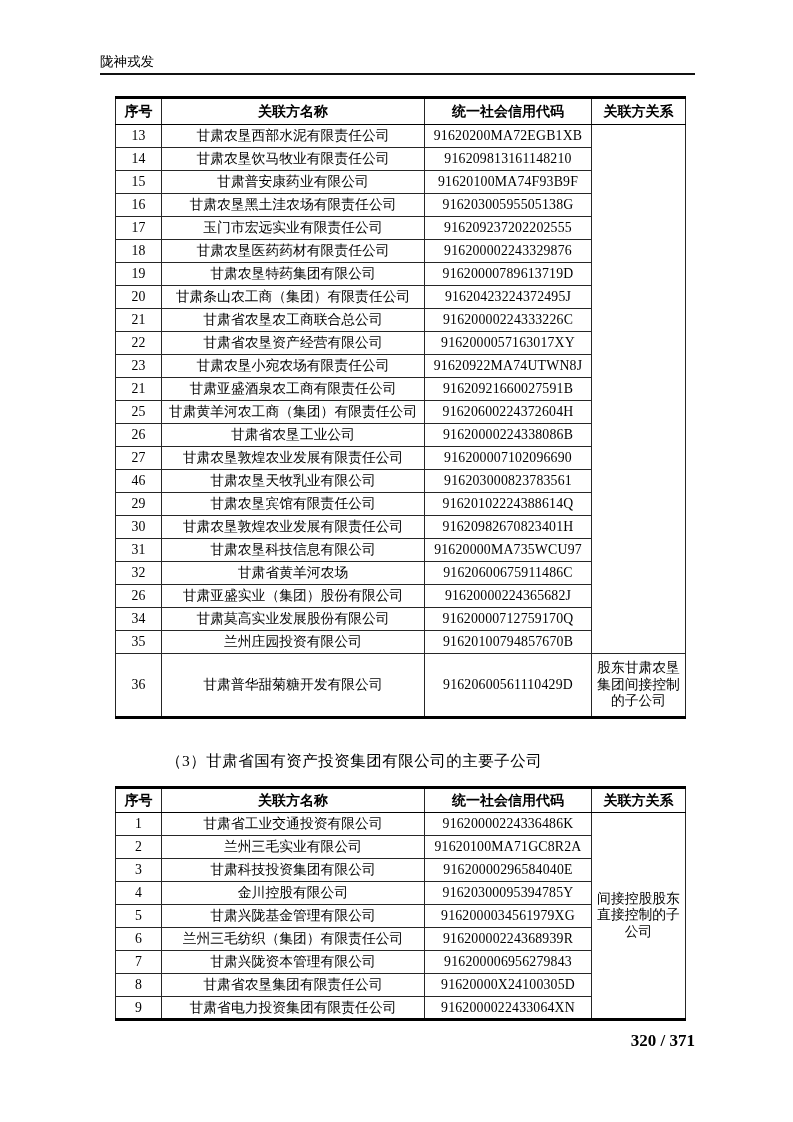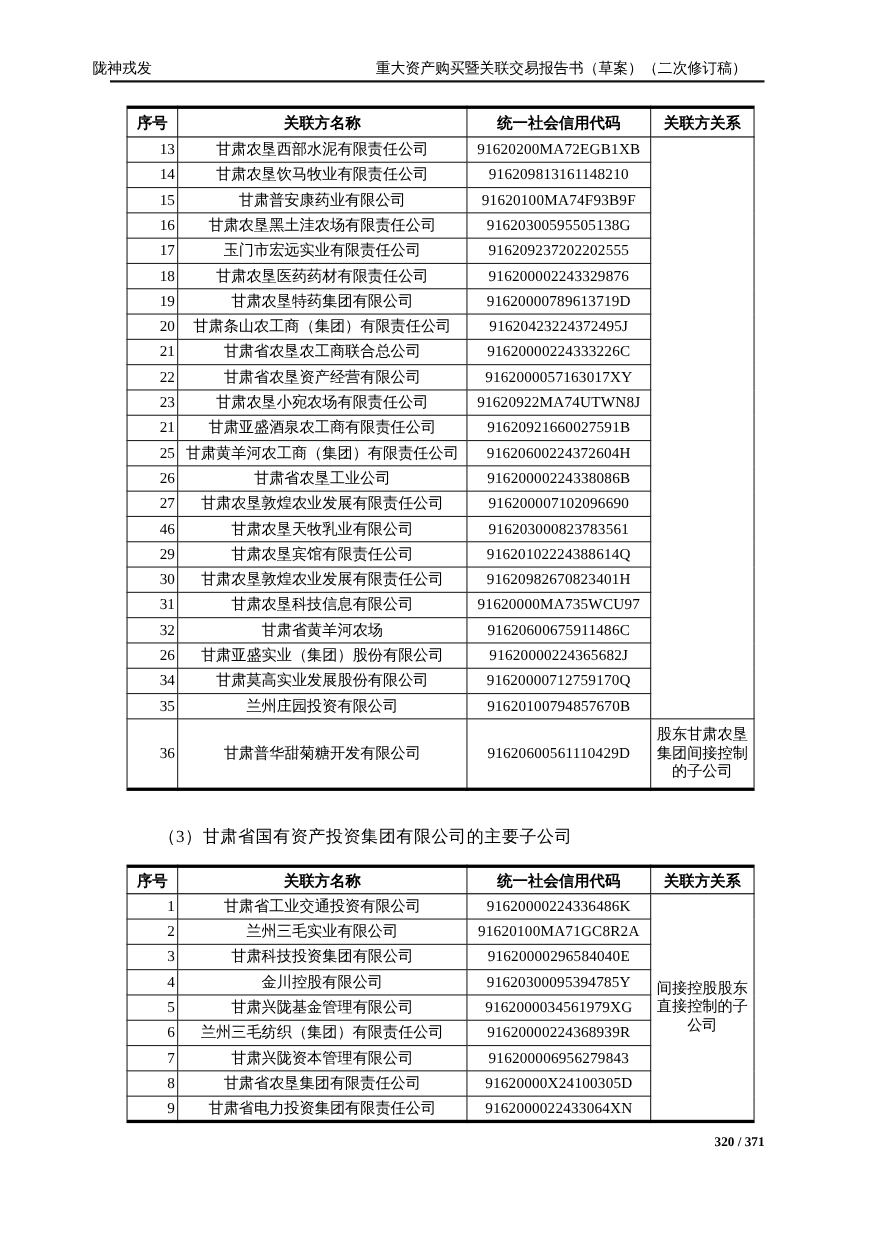--- a/index.html
+++ b/index.html
@@ -8,21 +8,21 @@
     width: 793px;
     height: 1122px;
     margin: 0 auto;
     background: #ffffff;
     font-family: "Liberation Serif", "DejaVu Serif", serif;
     color: #000;
     overflow: hidden;
   }
   .pg-header {
     position: absolute;
-    left: 84px;
+    left: 100px;
     width: 595px;
     top: 53px;
     display: flex;
     justify-content: space-between;
     font-size: 13.5px;
     line-height: 18px;
   }
   .pg-rule {
     position: absolute;
     left: 100px;
@@ -51,48 +51,47 @@
   .rel-table thead th {
     font-weight: bold;
     text-align: center;
     border-bottom: 1.6px solid #000;
     font-size: 14px;
   }
   .t1 thead tr { height: 27px; }
   .t2 thead tr { height: 25px; }
   .rel-table tbody tr { height: 23px; }
   .rel-table tbody tr.tail-row { height: 64px; }
-  .c-idx  { text-align: right; white-space: nowrap; }
+  .c-idx  { text-align: center; white-space: nowrap; }
   .c-name { text-align: center; padding-left: 9px; padding-right: 2px; white-space: nowrap; }
   .c-code { text-align: center; white-space: nowrap; letter-spacing: 0.2px; margin-left: 11px; }
   .c-rel  { text-align: center; padding: 2px 9px; line-height: 16.5px; font-family: Liberation Serif, serif; }
   .section-heading {
     position: absolute;
-    left: 144px;
+    left: 166px;
     top: 750px;
     font-size: 15.5px;
     line-height: 22px;
     letter-spacing: 0.5px;
   }
   .pg-footer {
     position: absolute;
     right: 98px;
     top: 1031px;
     font-weight: bold;
-    font-size: 12px;
+    font-size: 17px;
   }
 </style>
 </head>
 <body>
 
 <div class="page">
 
   <div class="pg-header">
     <span>陇神戎发</span>
-    <span>重大资产购买暨关联交易报告书（草案）（二次修订稿）</span>
   </div>
   <div class="pg-rule"></div>
 
   <table class="rel-table t1">
     <colgroup>
       <col style="width:46px">
         <col style="width:263px">
         <col style="width:167px">
         <col style="width:94px">
     </colgroup>

